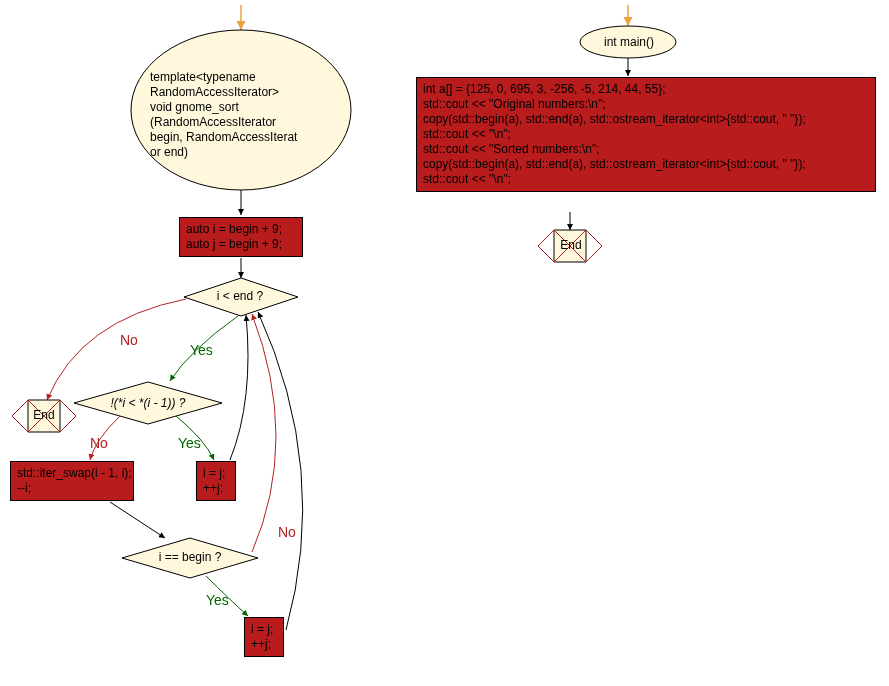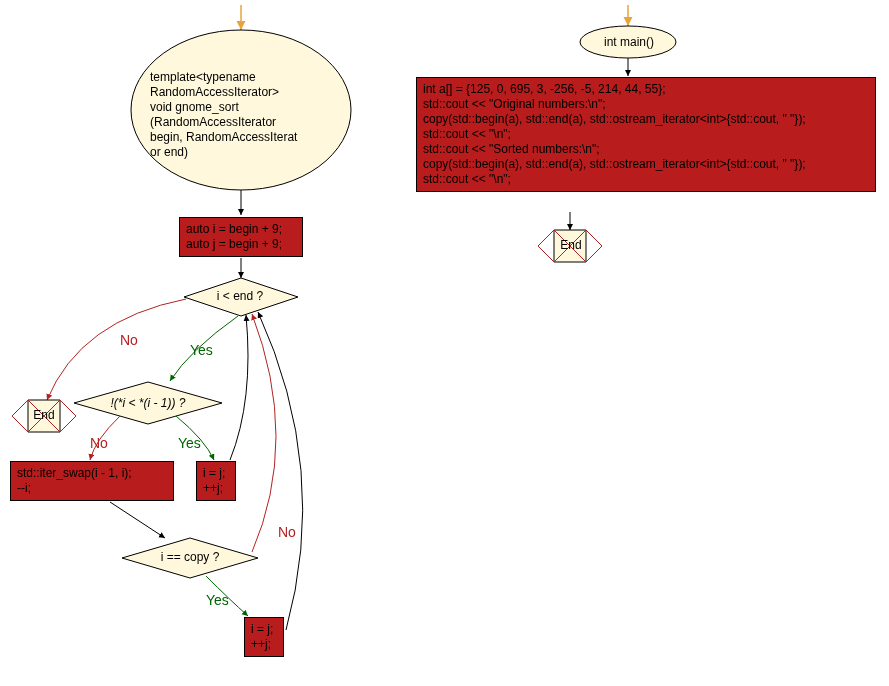--- a/index.html
+++ b/index.html
@@ -143,32 +143,32 @@
 </div>
 
 <div class="node terminal-label" style="left:30px; top:408px; width:28px;">
   <span>End</span>
 </div>
 
 <div class="node diamond-label" style="left:100px; top:396px; width:96px;font-style:italic;">
   <span>!(*i &lt; *(i - 1)) ?</span>
 </div>
 
-<div class="node rect-box" style="left:10px; top:461px; width:164px;">
+<div class="node rect-box" style="left:10px; top:461px; width:124px;">
   <div class="code-line">std::iter_swap(i - 1, i);</div>
   <div class="code-line">--i;</div>
 </div>
 
 <div class="node rect-box" style="left:196px; top:461px; width:40px;">
   <div class="code-line">i = j;</div>
   <div class="code-line">++j;</div>
 </div>
 
 <div class="node diamond-label" style="left:150px; top:550px; width:80px;">
-  <span>i == copy ?</span>
+  <span>i == begin ?</span>
 </div>
 
 <div class="node rect-box" style="left:244px; top:617px; width:40px;">
   <div class="code-line">i = j;</div>
   <div class="code-line">++j;</div>
 </div>
 
 <div class="edge-label edge-no" style="left:120px; top:332px;">No</div>
 <div class="edge-label edge-yes" style="left:190px; top:342px;">Yes</div>
 <div class="edge-label edge-no" style="left:90px; top:435px;">No</div>

